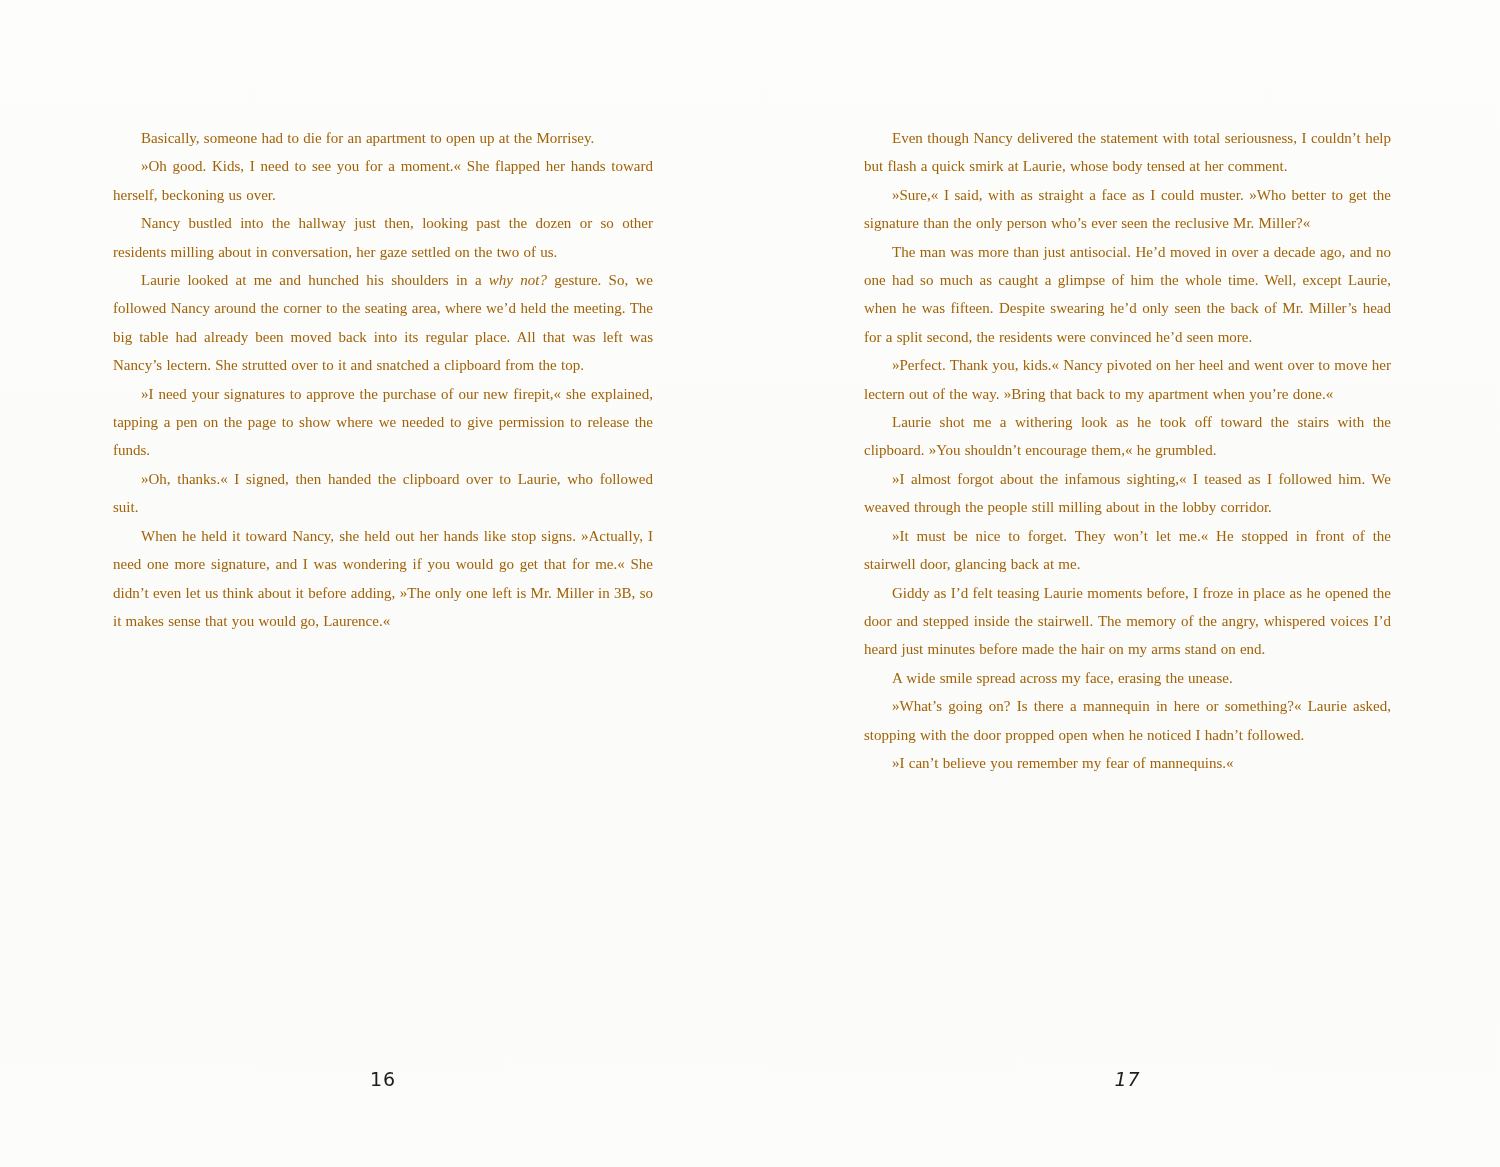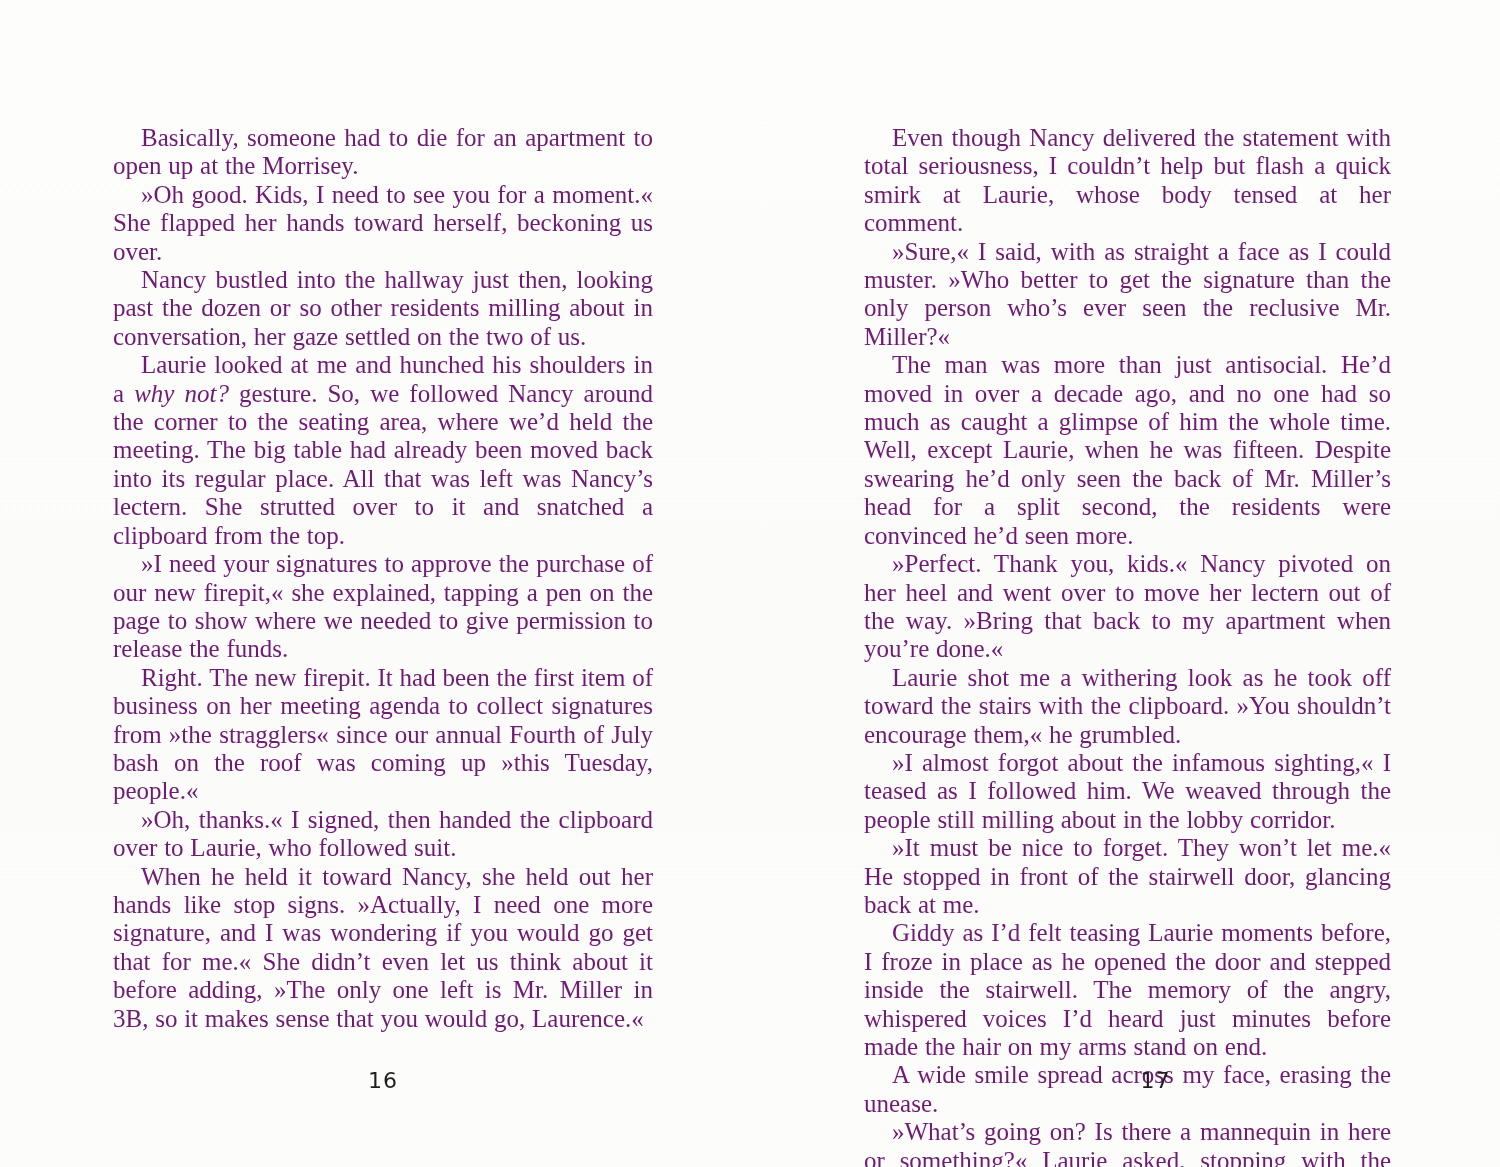--- a/index.html
+++ b/index.html
@@ -24,52 +24,51 @@
     top: 124px;
     text-align: justify;
     hyphens: auto;
     -webkit-hyphens: auto;
   }
   .page-text.left-col  { left: 113px; width: 540px; }
   .page-text.right-col { left: 864px; width: 527px; }
   p.para {
     margin: 0;
     text-indent: 28px;
-    font-size: 25px;
+    font-size: 15px;
     line-height: 28.4px;
     word-spacing: 0.5px;
-    color: #701a75;
+    color: #a16207;
   }
   p.para em {
     font-style: italic;
   }
   .page-number {
     position: absolute;
     top: 1068px;
     text-align: center;
     font-family: "DejaVu Sans", "Liberation Sans", sans-serif;
-    font-size: 22px;
+    font-size: 19px;
     letter-spacing: 1px;
     color: #1e1e1e;
   }
   .page-number.left-num  { left: 113px; width: 540px; }
-  .page-number.right-num { left: 892px; width: 527px; }
+  .page-number.right-num { left: 864px; width: 527px; font-style: italic; }
 </style>
 </head>
 <body>
 
 <div class="spread">
 
   <div class="page-text left-col">
       <p class="para"><span>Basically, someone had to die for an apartment to open up at the Morrisey.</span></p>
       <p class="para"><span>»Oh good. Kids, I need to see you for a moment.« She flapped her hands toward herself, beckoning us over.</span></p>
       <p class="para"><span>Nancy bustled into the hallway just then, looking past the dozen or so other residents milling about in conversation, her gaze settled on the two of us.</span></p>
       <p class="para"><span>Laurie looked at me and hunched his shoulders in a </span><em>why not?</em><span> gesture. So, we followed Nancy around the corner to the seating area, where we’d held the meeting. The big table had already been moved back into its regular place. All that was left was Nancy’s lectern. She strutted over to it and snatched a clipboard from the top.</span></p>
       <p class="para"><span>»I need your signatures to approve the purchase of our new firepit,« she explained, tapping a pen on the page to show where we needed to give permission to release the funds.</span></p>
-      <p class="para"><span>Right. The new firepit. It had been the first item of business on her meeting agenda to collect signatures from »the stragglers« since our annual Fourth of July bash on the roof was coming up »this Tuesday, people.«</span></p>
       <p class="para"><span>»Oh, thanks.« I signed, then handed the clipboard over to Laurie, who followed suit.</span></p>
       <p class="para"><span>When he held it toward Nancy, she held out her hands like stop signs. »Actually, I need one more signature, and I was wondering if you would go get that for me.« She didn’t even let us think about it before adding, »The only one left is Mr. Miller in 3B, so it makes sense that you would go, Laurence.«</span></p>
     </div>
 
   <div class="page-text right-col">
       <p class="para"><span>Even though Nancy delivered the statement with total seriousness, I couldn’t help but flash a quick smirk at Laurie, whose body tensed at her comment.</span></p>
       <p class="para"><span>»Sure,« I said, with as straight a face as I could muster. »Who better to get the signature than the only person who’s ever seen the reclusive Mr. Miller?«</span></p>
       <p class="para"><span>The man was more than just antisocial. He’d moved in over a decade ago, and no one had so much as caught a glimpse of him the whole time. Well, except Laurie, when he was fifteen. Despite swearing he’d only seen the back of Mr. Miller’s head for a split second, the residents were convinced he’d seen more.</span></p>
       <p class="para"><span>»Perfect. Thank you, kids.« Nancy pivoted on her heel and went over to move her lectern out of the way. »Bring that back to my apartment when you’re done.«</span></p>
       <p class="para"><span>Laurie shot me a withering look as he took off toward the stairs with the clipboard. »You shouldn’t encourage them,« he grumbled.</span></p>

